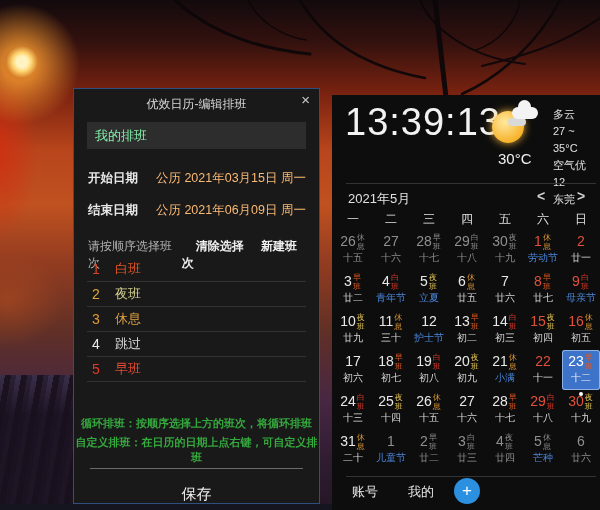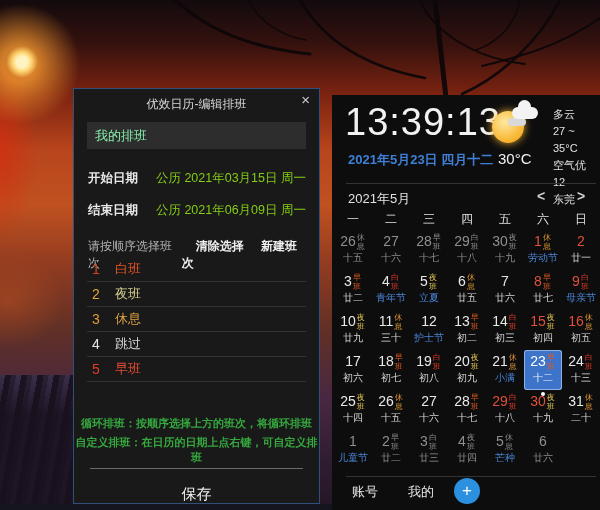--- a/index.html
+++ b/index.html
@@ -37,21 +37,21 @@
   .dlg-close{position:absolute;top:3px;right:9px;font-size:15px;color:#cccccc;cursor:default;line-height:16px;}
   .dlg-input{
     position:absolute;left:13px;top:33px;width:219px;height:27px;box-sizing:border-box;
     background:#2d2d2d;border:none;outline:none;color:#86efac;font-size:13px;padding:0 8px;
     font-family:inherit;
   }
   .dlg-row{position:absolute;left:14px;right:13px;display:flex;justify-content:space-between;font-size:12.5px;}
   .row-start{top:81px;}
   .row-end{top:113px;}
   .dlg-label{font-weight:700;color:#e8e8e8;}
-  .dlg-value{color:#84cc16;}
+  .dlg-value{color:#fdba74;}
   .row-hint{top:149px;font-size:12px;}
   .hint-text{color:#b2b2b2;}
   .hint-actions span{font-weight:700;color:#f0f0f0;margin-left:14px;}
   .shift-list{position:absolute;left:13px;right:13px;top:168px;}
   .shift-row{
     display:flex;align-items:center;height:24px;border-bottom:1px solid #333333;
     font-size:13px;
   }
   .shift-num{width:18px;text-align:center;font-size:14px;}
   .shift-name{margin-left:10px;}
@@ -171,21 +171,20 @@
   <div class="help1" style="color: rgb(53, 168, 62);">循环排班：按顺序选择上方的班次，将循环排班</div>
   <div class="help2" style="color: rgb(53, 168, 62);">自定义排班：在日历的日期上点右键，可自定义排班</div>
   <div class="dlg-divider"></div>
   <div class="dlg-buttons">
     <div class="dlg-btn">保存</div>
   </div>
 </div>
 
 <div class="panel">
   <div class="clock">13:39:13</div>
-  <div class="date-line" style="color: rgb(62, 128, 216);">2021年5月23日 四月十二</div>
   <div class="wicon">
     <div class="wsun"></div>
     <div class="wcloud2"></div>
     <div class="wcloud"></div>
   </div>
   <div class="now-temp">30°C</div>
   <div class="wx-col">
     <div>多云</div>
     <div>27 ~ 35°C</div>
     <div>空气优 12</div>
@@ -375,20 +374,26 @@
         </div>
         <div class="sub" style="color: rgb(216, 216, 216);">初九</div>
       </div>
       <div class="cell">
         <div class="numrow">
           <span class="num" style="color: rgb(232, 232, 232);">21</span>
           <span class="badge" style="color: rgb(229, 155, 53);">休息</span>
         </div>
         <div class="sub" style="color: rgb(74, 133, 216);">小满</div>
       </div>
+      <div class="cell">
+        <div class="numrow">
+          <span class="num" style="color: rgb(224, 80, 60);">22</span>
+        </div>
+        <div class="sub" style="color: rgb(216, 216, 216);">十一</div>
+      </div>
       <div class="cell sel today">
         <div class="numrow">
           <span class="num" style="color: rgb(255, 255, 255);">23</span>
           <span class="badge" style="color: rgb(226, 90, 34);">早班</span>
         </div>
         <div class="sub" style="color: rgb(240, 240, 240);">十二</div>
       </div>
       <div class="cell">
         <div class="numrow">
           <span class="num" style="color: rgb(232, 232, 232);">24</span>

